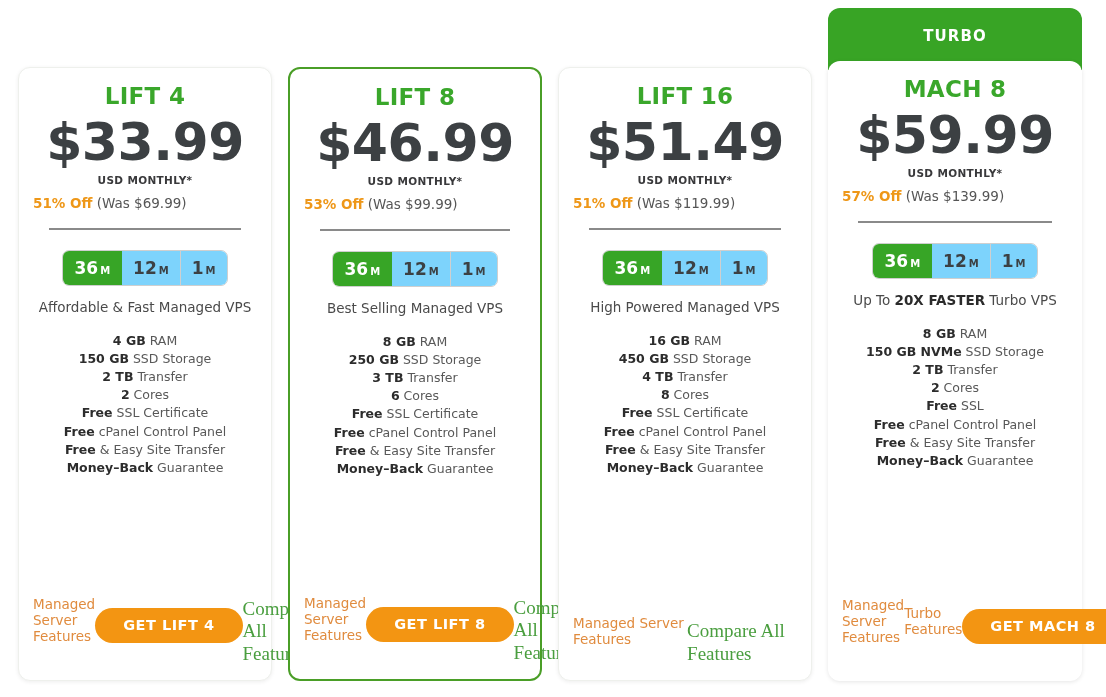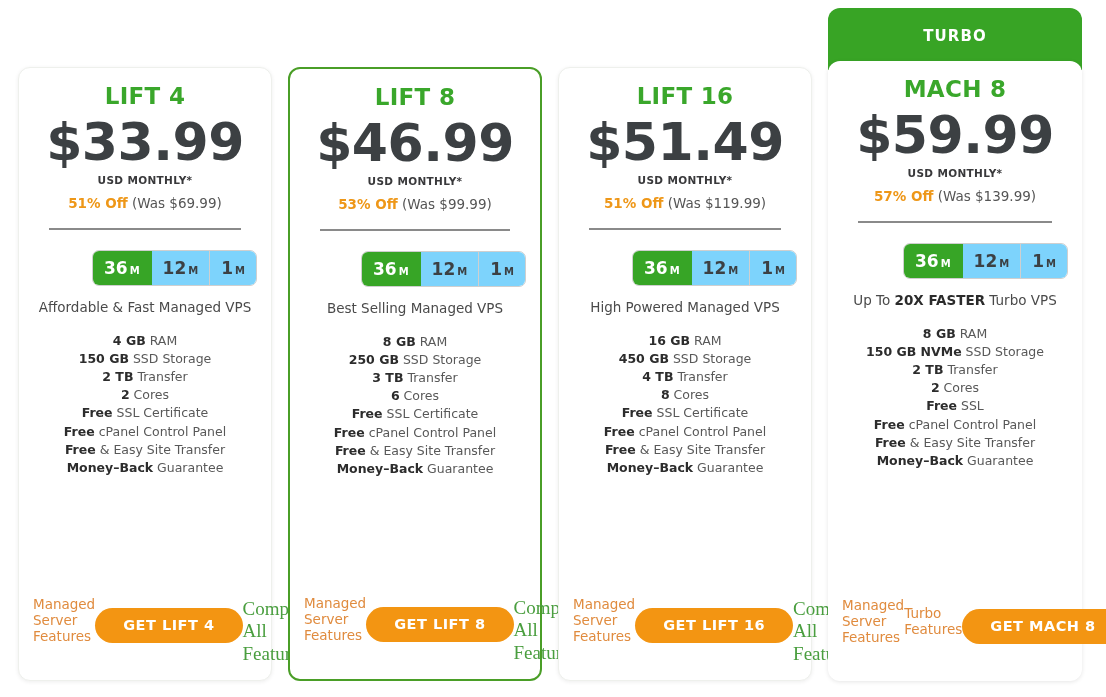--- a/index.html
+++ b/index.html
@@ -114,21 +114,20 @@
   }
   .price-unit {
     text-align: center;
     color: #39393b;
     font-size: 10.5px;
     font-weight: bold;
     letter-spacing: 0.35px;
     margin-top: 2px;
   }
   .discount-line {
-    text-align: center;
     font-size: 13.5px;
     color: #4c4c4c;
     margin-top: 9px;
     line-height: 1.2;
   }
   .discount-line .off {
     color: #ee9718;
     font-weight: bold;
   }
   .discount-line .was {
@@ -138,21 +137,21 @@
 
   .divider {
     height: 2px;
     background: #8a8a8a;
     margin: 17px 16px 0 16px;
   }
 
   
   .term-toggle {
     display: flex;
-    justify-content: flex-end;
+    justify-content: center;
     margin-top: 20px;
   }
   .term-group {
     display: flex;
     border: 1px solid #cfcfcf;
     border-radius: 7px;
     overflow: hidden;
     background: #ffffff;
     height: 34px;
   }
@@ -369,21 +368,20 @@
             <li><b>450 GB</b><span> SSD Storage</span></li>
             <li><b>4 TB</b><span> Transfer</span></li>
             <li><b>8</b><span> Cores</span></li>
             <li><b>Free</b><span> SSL Certificate</span></li>
             <li><b>Free</b><span> cPanel Control Panel</span></li>
             <li><b>Free</b><span> &amp; Easy Site Transfer</span></li>
             <li><b>Money–Back</b><span> Guarantee</span></li>
           </ul>
           <div class="card-footer">
             <a href="#" class="feature-link">Managed Server Features</a>
-            <button class="cta-button">GET LIFT 16</button>
             <a href="#" class="compare-link">Compare All Features</a>
           </div>
         </div>
       </div>
       <div class="card-slot">
         <div class="ribbon">
           <span class="ribbon-label">TURBO</span>
         </div>
         <div class="card turbo">
           <div class="plan-name">MACH 8</div>

